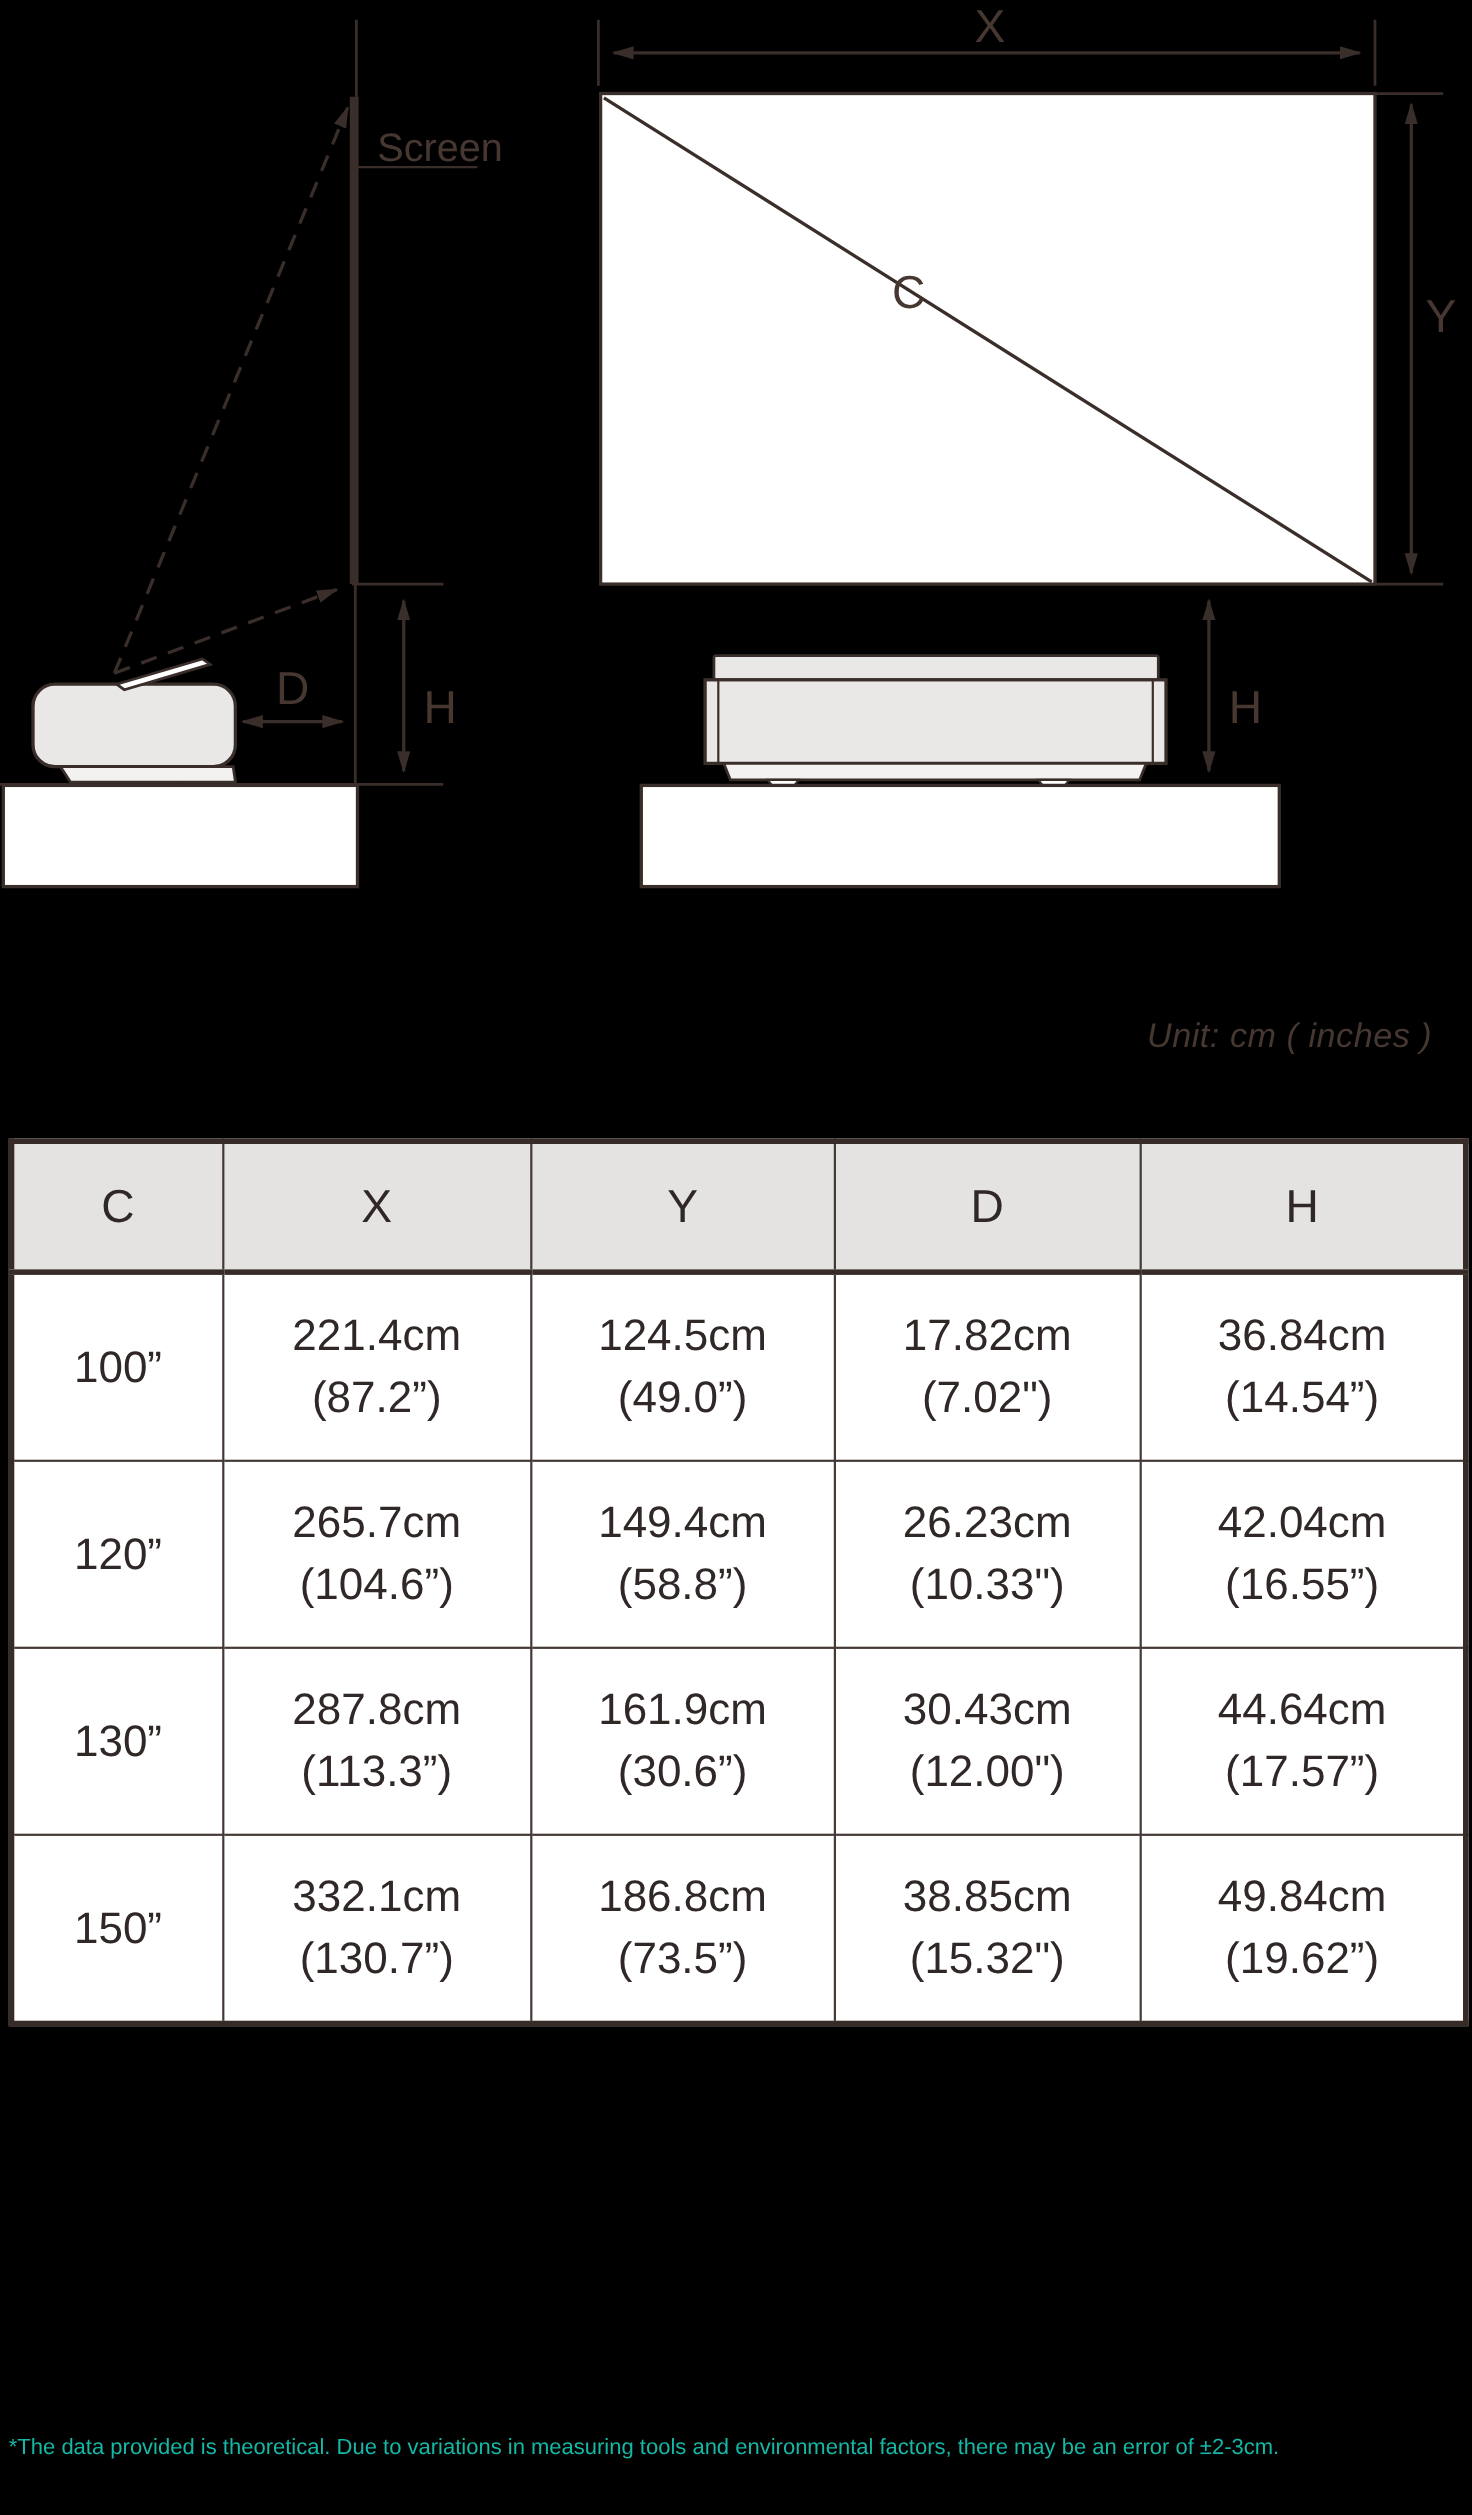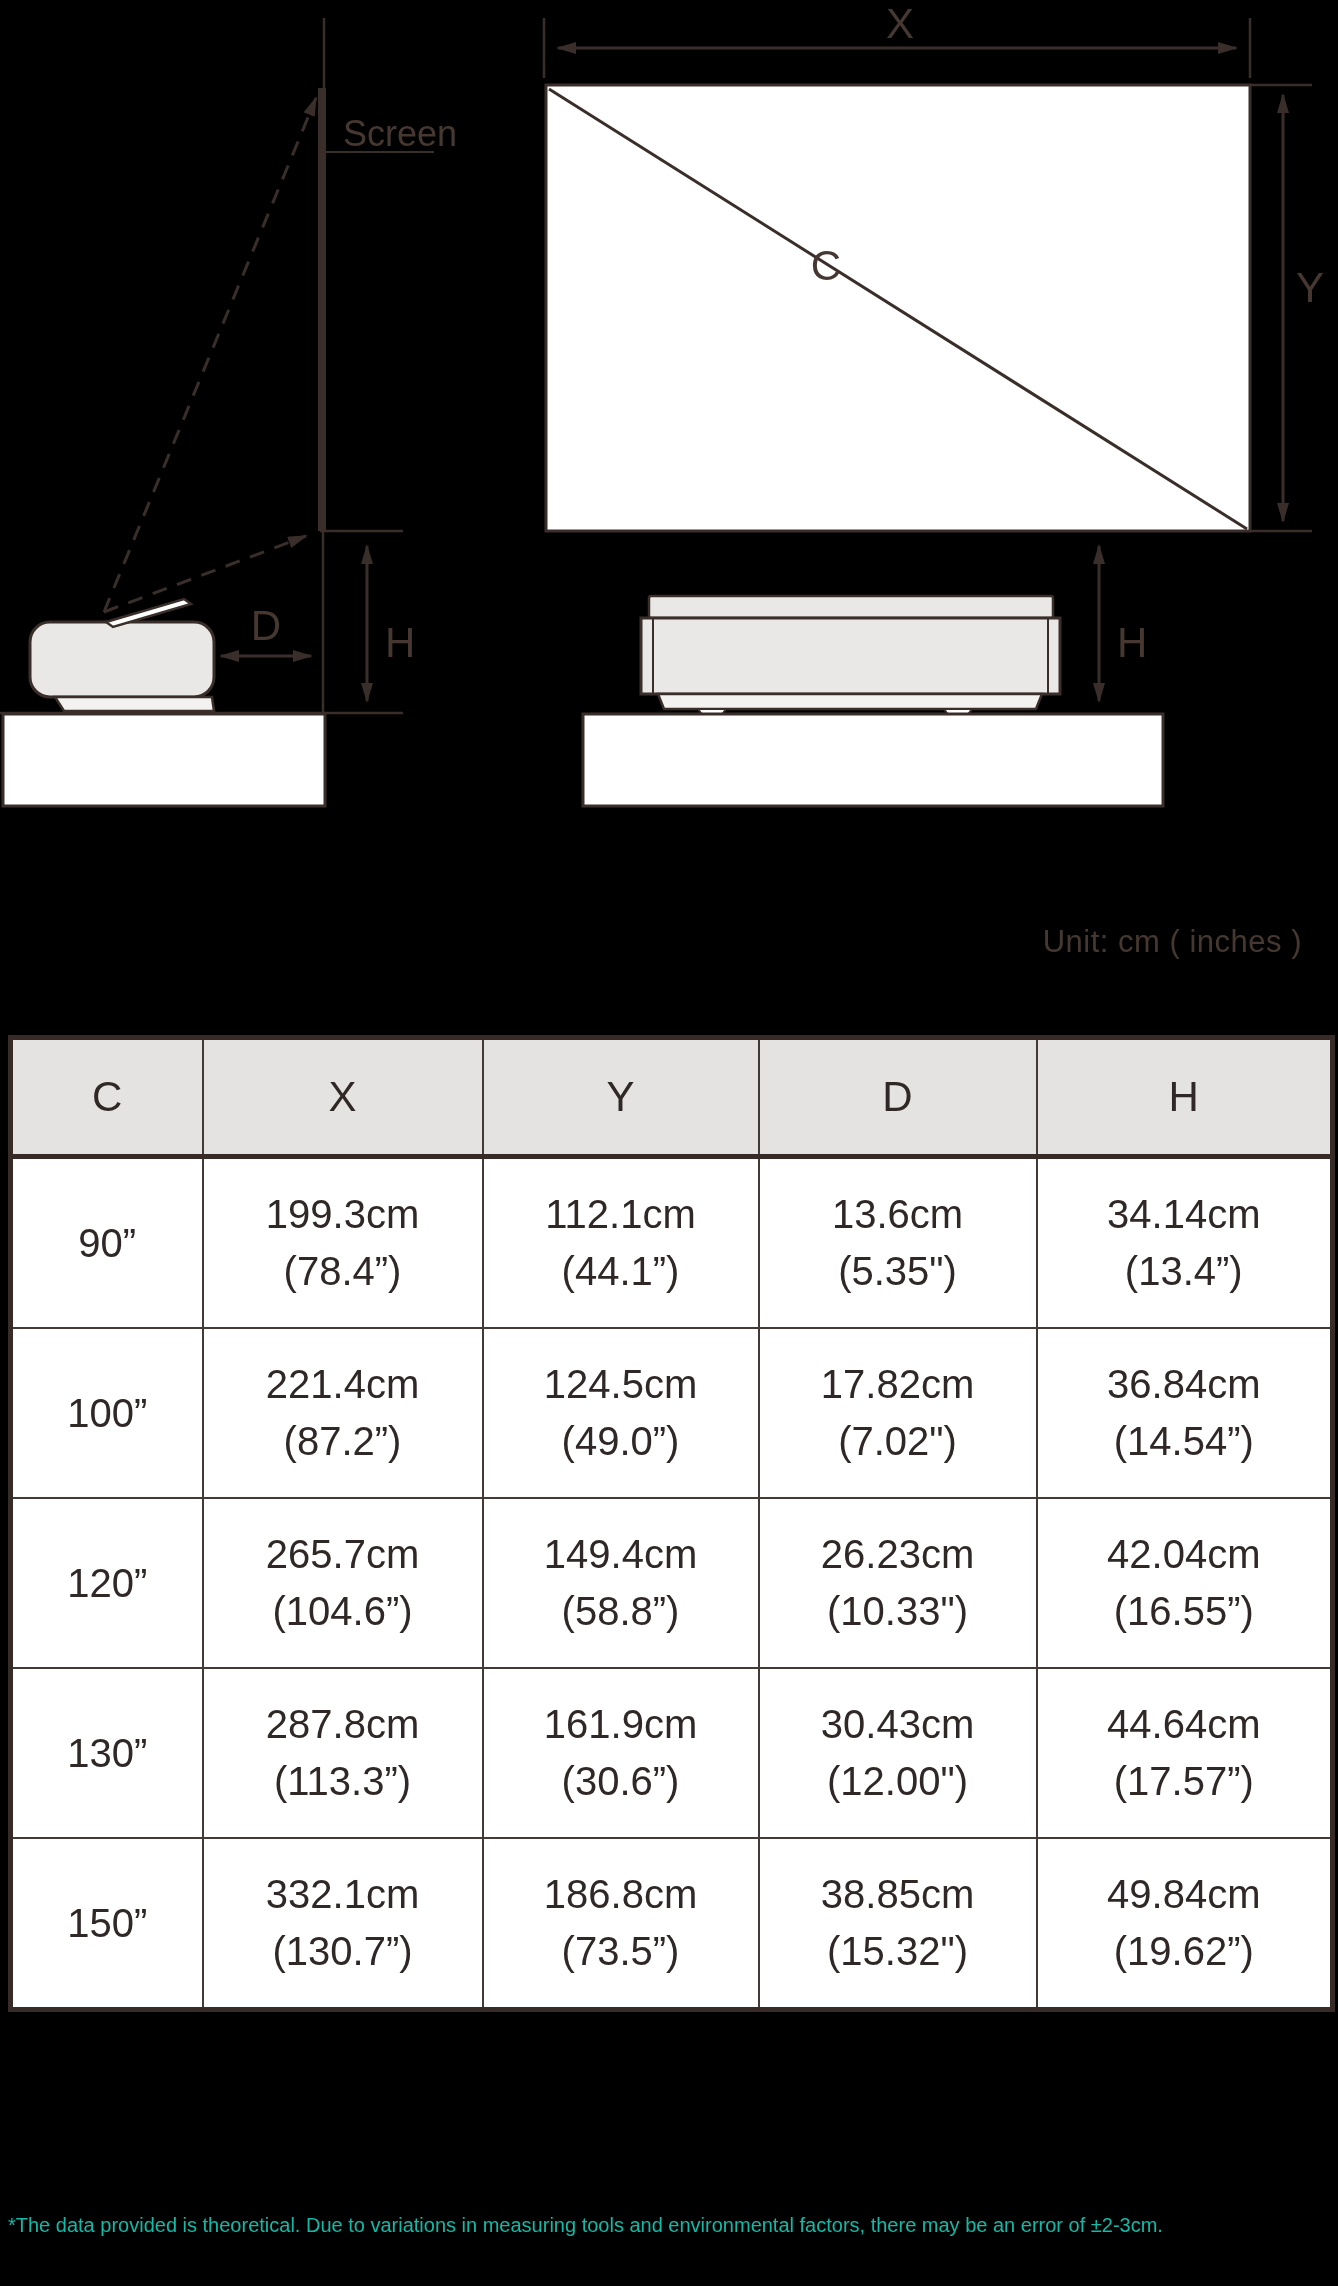--- a/index.html
+++ b/index.html
@@ -5,21 +5,21 @@
   html,body{margin:0;padding:0;background:#000;}
   .page{position:relative;width:1338px;height:2286px;background:#000;overflow:hidden;
         font-family:"Liberation Sans",sans-serif;}
   svg text{font-family:"Liberation Sans",sans-serif;}
 
   
   .diagram-svg{position:absolute;left:0;top:0;}
 
   
   .unit-note{position:absolute;top:924px;right:36px;font-size:31px;letter-spacing:.5px;
-             color:#463831;}
+             color:#463831;font-style:italic;}
 
   
   .spec-table{position:absolute;left:8px;top:1035px;width:1322px;border-collapse:collapse;
               table-layout:fixed;background:#fff;color:#2f2826;text-align:center;
               font-size:40px;font-weight:400;}
   .spec-table,.spec-table th,.spec-table td{border:2px solid #443a35;}
   .spec-table{border:5px solid #362b27;}
   .spec-table th{height:112px;background:#e5e3e2;font-size:42px;font-weight:500;
                  border-bottom:5px solid #362b27;}
   .spec-table td{height:168px;padding:0;}
@@ -112,41 +112,20 @@
     <tbody>
         <tr>
       <th>C</th>
       <th>X</th>
       <th>Y</th>
       <th>D</th>
       <th>H</th>
     </tr>
     <tr>
       <td>
-            <div>90”</div>
-          </td>
-      <td>
-            <div>199.3cm</div>
-            <div>(78.4”)</div>
-          </td>
-      <td>
-            <div>112.1cm</div>
-            <div>(44.1”)</div>
-          </td>
-      <td>
-            <div>13.6cm</div>
-            <div>(5.35")</div>
-          </td>
-      <td>
-            <div>34.14cm</div>
-            <div>(13.4”)</div>
-          </td>
-    </tr>
-    <tr>
-      <td>
             <div>100”</div>
           </td>
       <td>
             <div>221.4cm</div>
             <div>(87.2”)</div>
           </td>
       <td>
             <div>124.5cm</div>
             <div>(49.0”)</div>
           </td>

